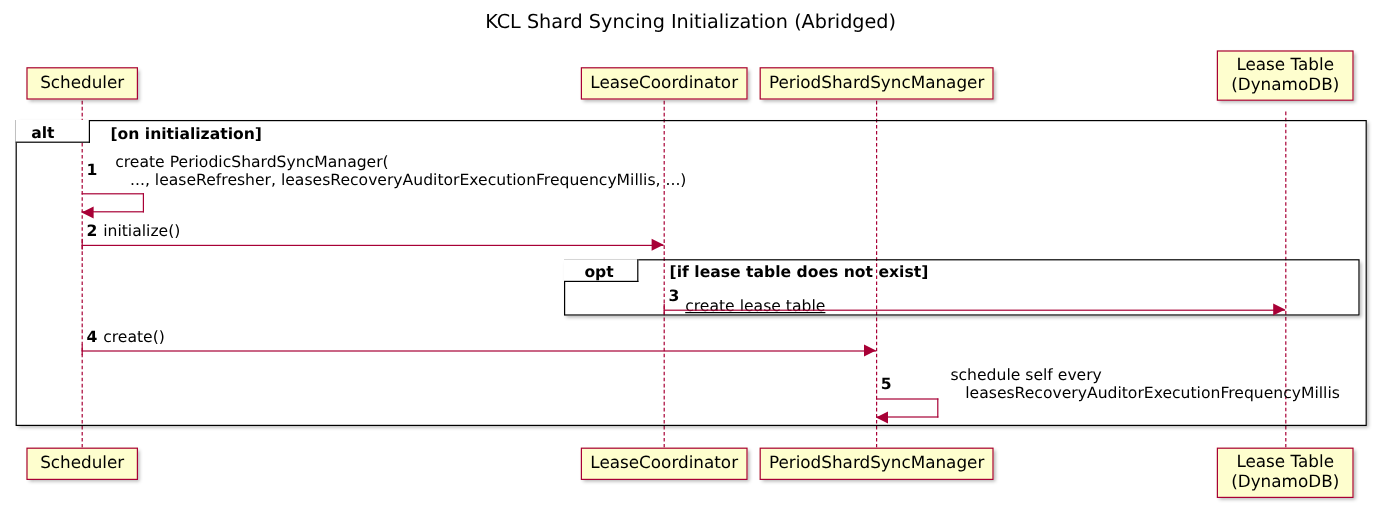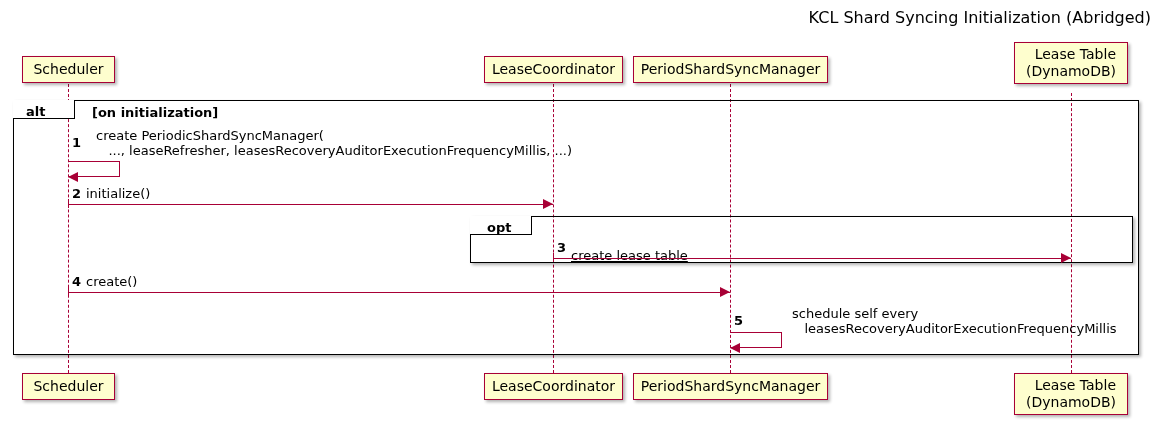--- a/index.html
+++ b/index.html
@@ -18,34 +18,34 @@
     position: absolute;
     left: 0; top: 0;
     width: 1151px;
     height: 429px;
   }
   .title {
     position: absolute;
     top: 8px;
     left: 0;
     width: 1151px;
-    text-align: right;
+    text-align: center;
     font-size: 16px;
     color: #000000;
     font-family: "DejaVu Sans", sans-serif;
     white-space: pre;
   }
   
   .participant {
     position: absolute;
     background: #FEFECE;
     border: 1.5px solid #A80036;
     color: #000000;
     font-size: 14px;
-    text-align: right;
+    text-align: center;
     line-height: 17px;
     box-sizing: border-box;
     box-shadow: 2px 2px 3px rgba(0,0,0,0.30);
     white-space: pre;
     display: flex;
     align-items: center;
     justify-content: center;
     padding: 2px 6px;
   }
   
@@ -176,20 +176,21 @@
 
   <div class="msg-num" style="left:72px; top:186px;">2</div>
   <div class="msg-text" style="left:86px; top:186px;">initialize()</div>
   <div class="msg-tick" style="left:68px; top:199px; height:9px;"></div>
   <div class="msg-line" style="left:68px; top:204px; width:485px;"></div>
   <div class="msg-arrow" style="left:543px; top:199px;"></div>
 
   <div class="fragment" style="left:470px; top:216px; width:663px; height:47px;"></div>
   <div class="frag-tab" style="left:470px; top:216px; width:62px; height:19px;"></div>
   <div class="frag-label" style="left:487px; top:220px;">opt</div>
+  <div class="frag-guard" style="left:558px; top:220px;">[if lease table does not exist]</div>
 
   <div class="msg-num" style="left:557px; top:240px;">3</div>
   <div class="msg-text" style="left:571px; top:248px;text-decoration:underline;">create lease table</div>
   <div class="msg-tick" style="left:553px; top:253px; height:9px;"></div>
   <div class="msg-line" style="left:553px; top:258px; width:518px;"></div>
   <div class="msg-arrow" style="left:1061px; top:253px;"></div>
 
   <div class="msg-num" style="left:72px; top:274px;">4</div>
   <div class="msg-text" style="left:86px; top:274px;">create()</div>
   <div class="msg-tick" style="left:68px; top:287px; height:9px;"></div>

